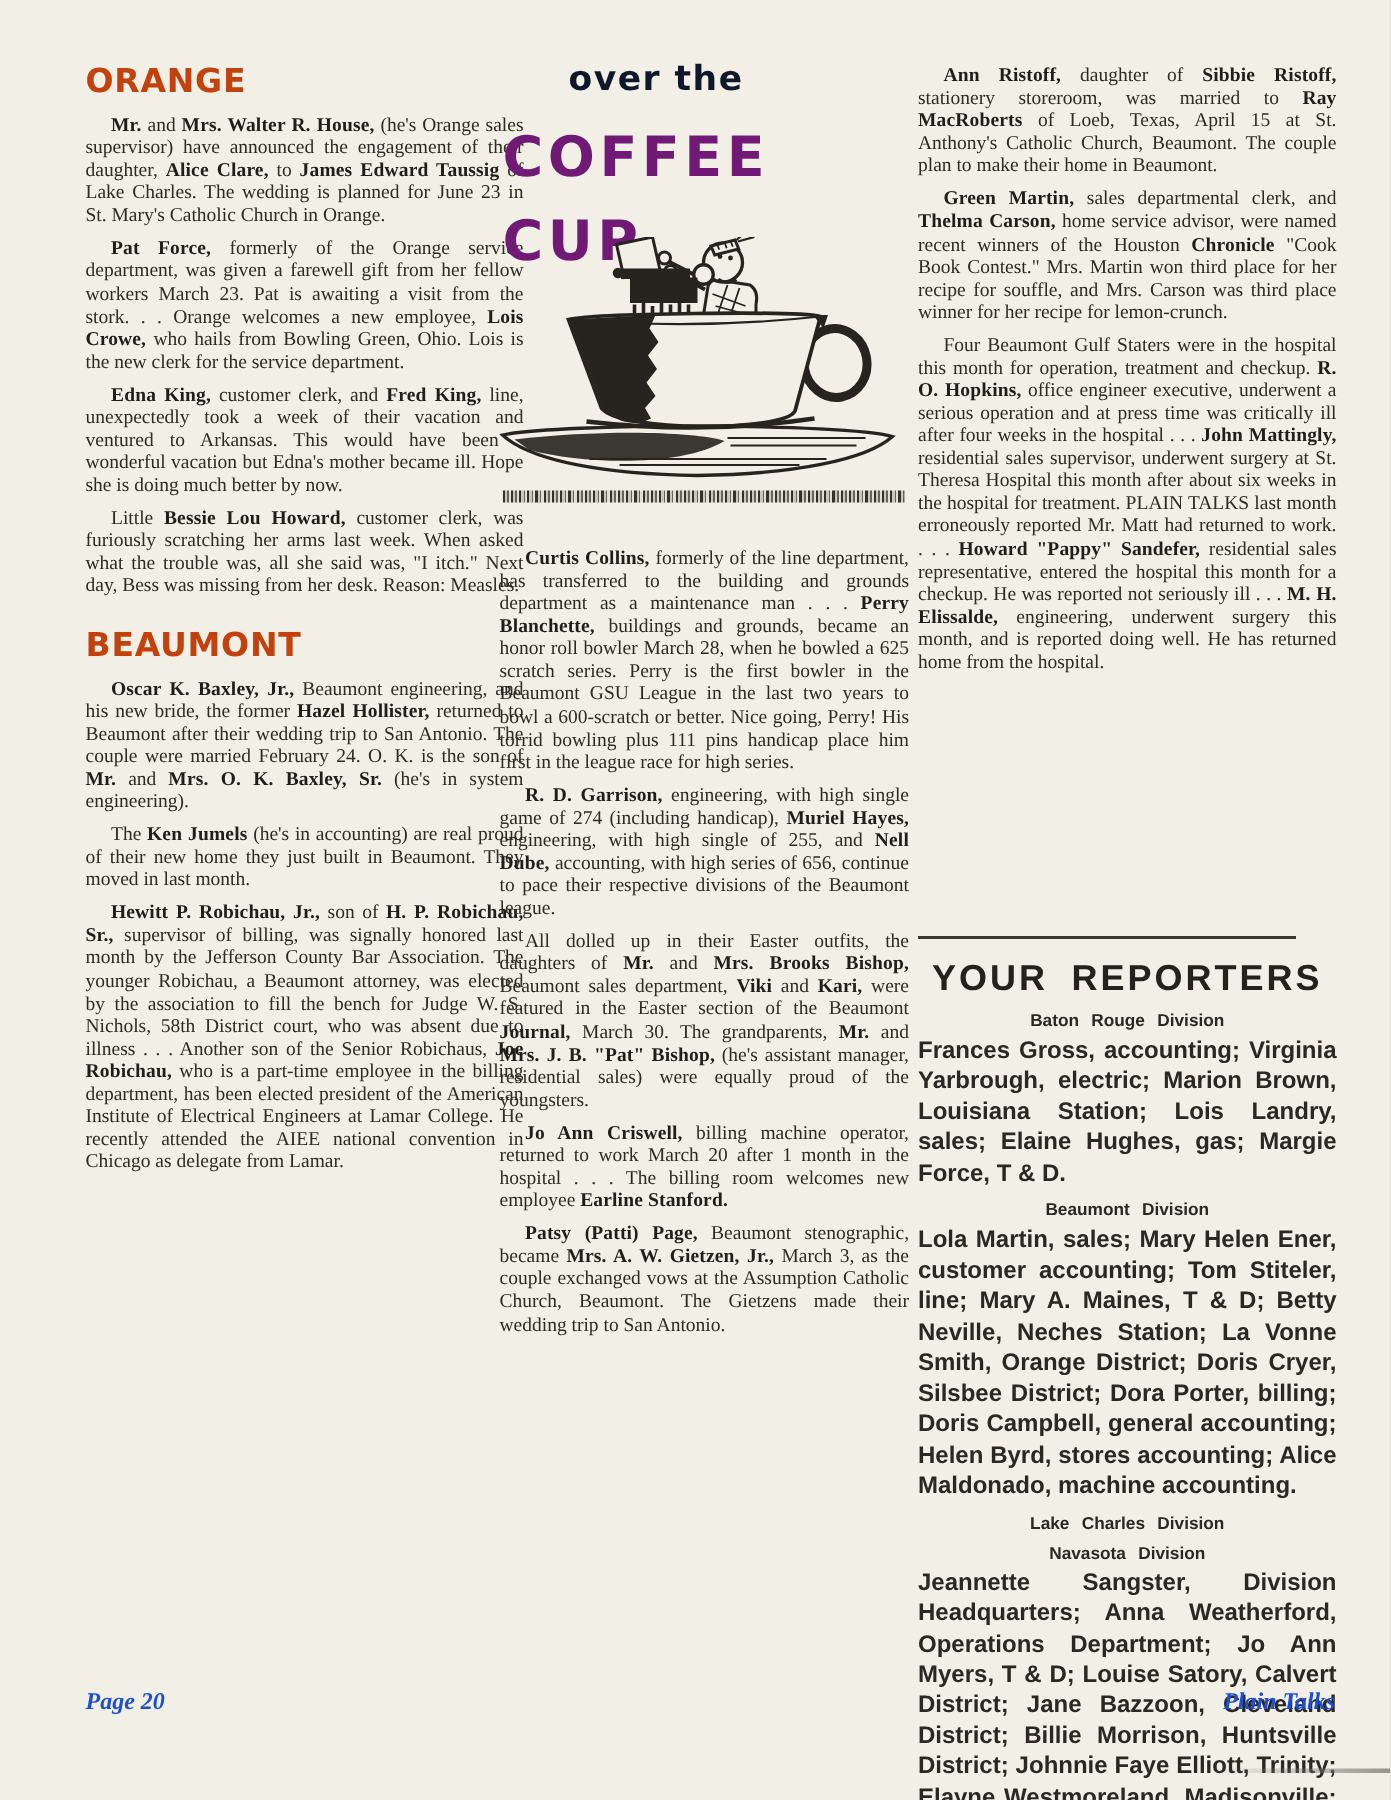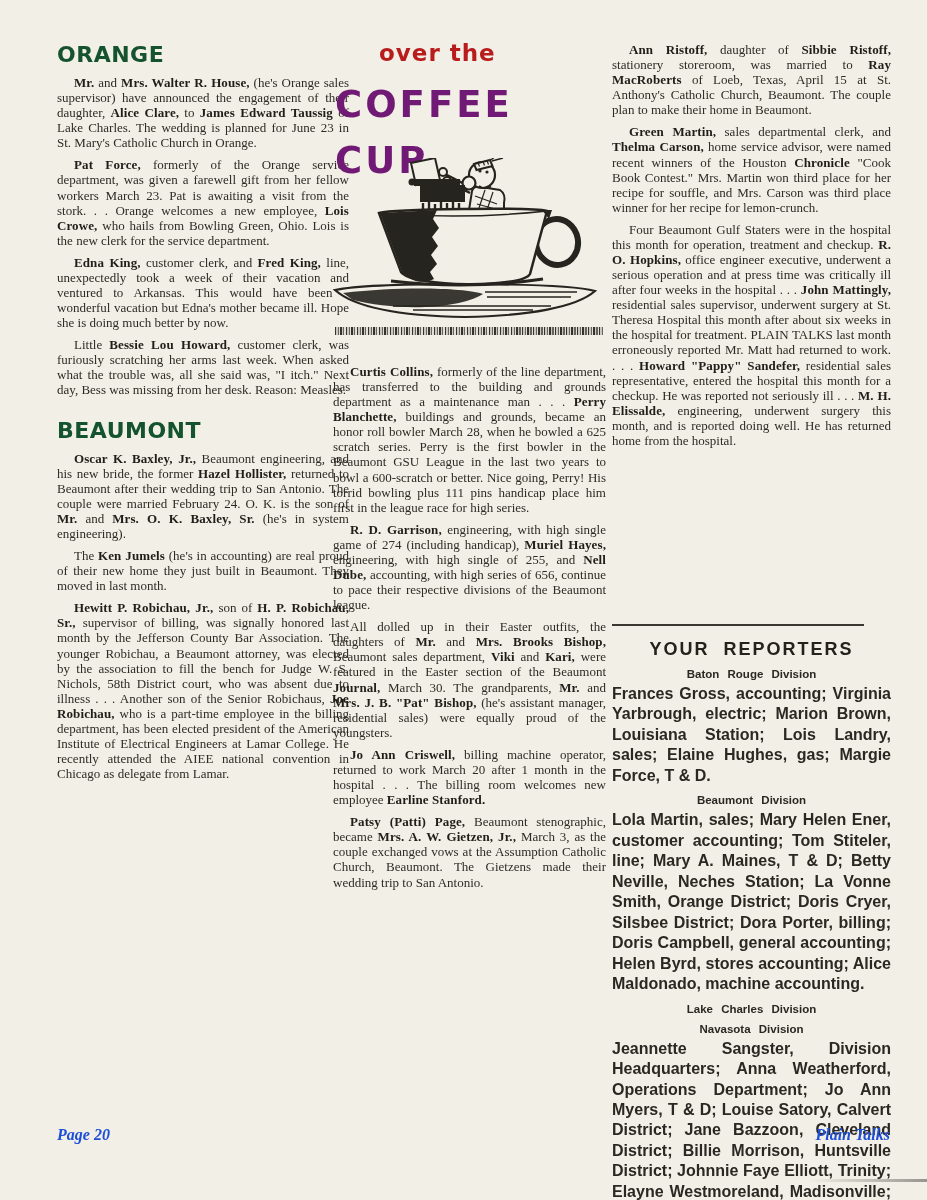--- a/index.html
+++ b/index.html
@@ -8,38 +8,38 @@
   
   .col{position:absolute;top:44px;}
   .col-left{left:57px;width:292px;}
   .col-mid{left:333px;width:273px;top:40px;}
   .col-right{left:612px;width:279px;top:42px;}
   
   .para{margin:0 0 7px 0;font-size:13px;line-height:1.16;text-align:justify;text-indent:17px;}
   .para b{letter-spacing:.1px;color:#201e19;}
   
   .col-heading{margin:0 0 9px 0;font-family:"DejaVu Sans","Liberation Sans",sans-serif;
-               font-weight:900;font-size:22px;line-height:1;letter-spacing:.5px;color:#14532d;}
+               font-weight:900;font-size:22px;line-height:1;letter-spacing:.5px;color:#c2410c;}
   .col-heading + .para{text-indent:17px;}
   .heading-gap{margin-top:22px;}
   
   .coffee-art{position:relative;height:298px;}
   .kicker{position:absolute;left:46px;top:0;font-family:"DejaVu Sans",sans-serif;
-          font-weight:700;font-size:23px;color:#b91c1c;letter-spacing:1px;text-align:center;}
+          font-weight:700;font-size:23px;color:#0f172a;letter-spacing:1px;text-align:center;}
   .coffee-title{position:absolute;left:2px;font-family:"DejaVu Sans",sans-serif;font-weight:900;
                 font-size:37px;line-height:1;letter-spacing:3px;color:#701a75;}
   .t1{top:46px;} .t2{top:102px;}
   .cup-svg{position:absolute;left:0;top:118px;}
   .hatch-rule{position:absolute;left:2px;top:287px;width:268px;height:8px;
       background:repeating-linear-gradient(90deg,rgba(42,40,33,.95) 0 1.5px,rgba(42,40,33,.2) 1.5px 3px,rgba(42,40,33,.7) 3px 4px,rgba(42,40,33,.08) 4px 5.5px);}
   .mid-text{margin-top:26px;}
   
   .reporters{margin-top:10px;font-family:"Liberation Sans","DejaVu Sans",sans-serif;}
   .rep-rule{width:252px;height:2px;background:#3a3830;margin:0 0 13px 0;}
-  .rep-title{margin:0 0 6px 0;text-align:center;font-size:18px;font-weight:700;
+  .rep-title{margin:0 0 6px 0;text-align:center;font-size:24px;font-weight:700;
              letter-spacing:2px;word-spacing:7px;color:#24221c;}
   .rep-div-name{margin:8px 0 4px 0;text-align:center;font-size:11.5px;font-weight:700;
                 word-spacing:5px;color:#2a2822;}
   .rep-text{margin:0;font-size:16px;font-weight:700;line-height:1.28;text-align:justify;color:#2a2822;}
   .rep-body{min-height:572px;} 
   
   .footer{position:absolute;left:57px;right:37px;top:1126px;display:flex;justify-content:space-between;
           font-weight:700;font-style:italic;font-size:16px;color:#1d4ed8;}
   .scan-line{position:absolute;right:0;top:1179px;width:118px;height:3px;
              background:linear-gradient(90deg,rgba(120,118,112,0),rgba(120,118,112,.75));}

